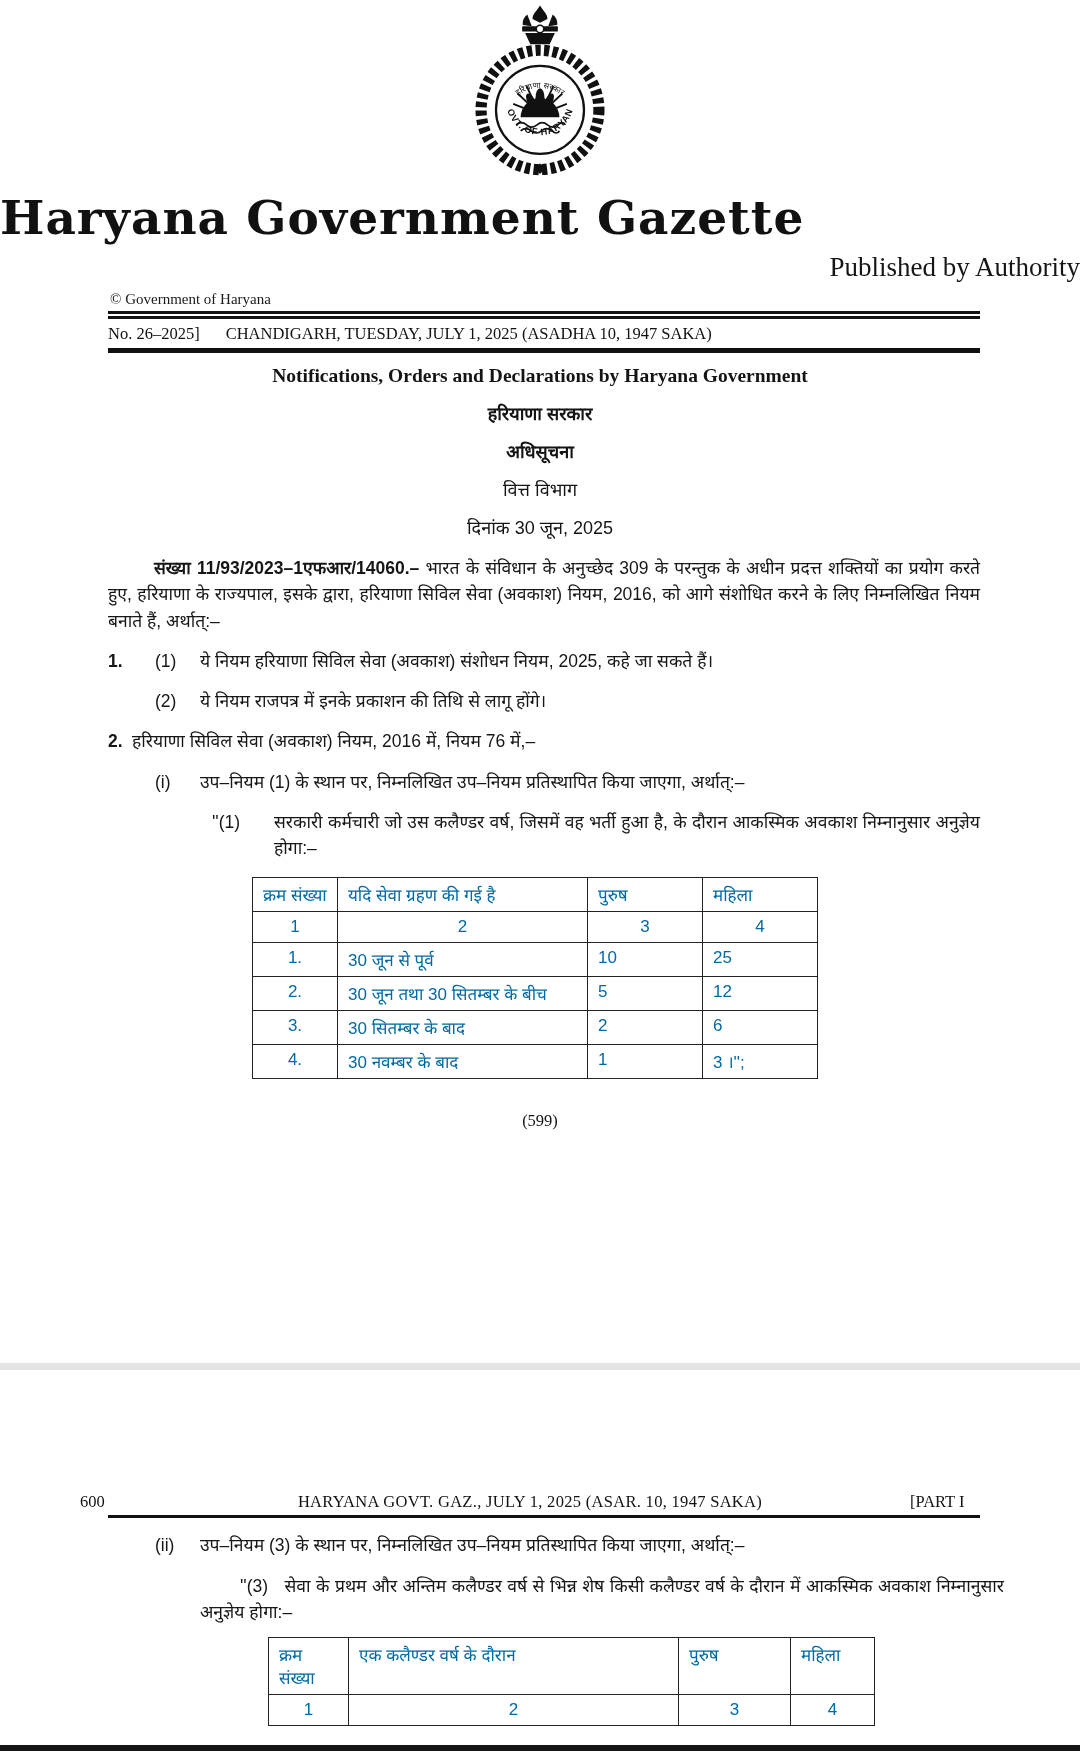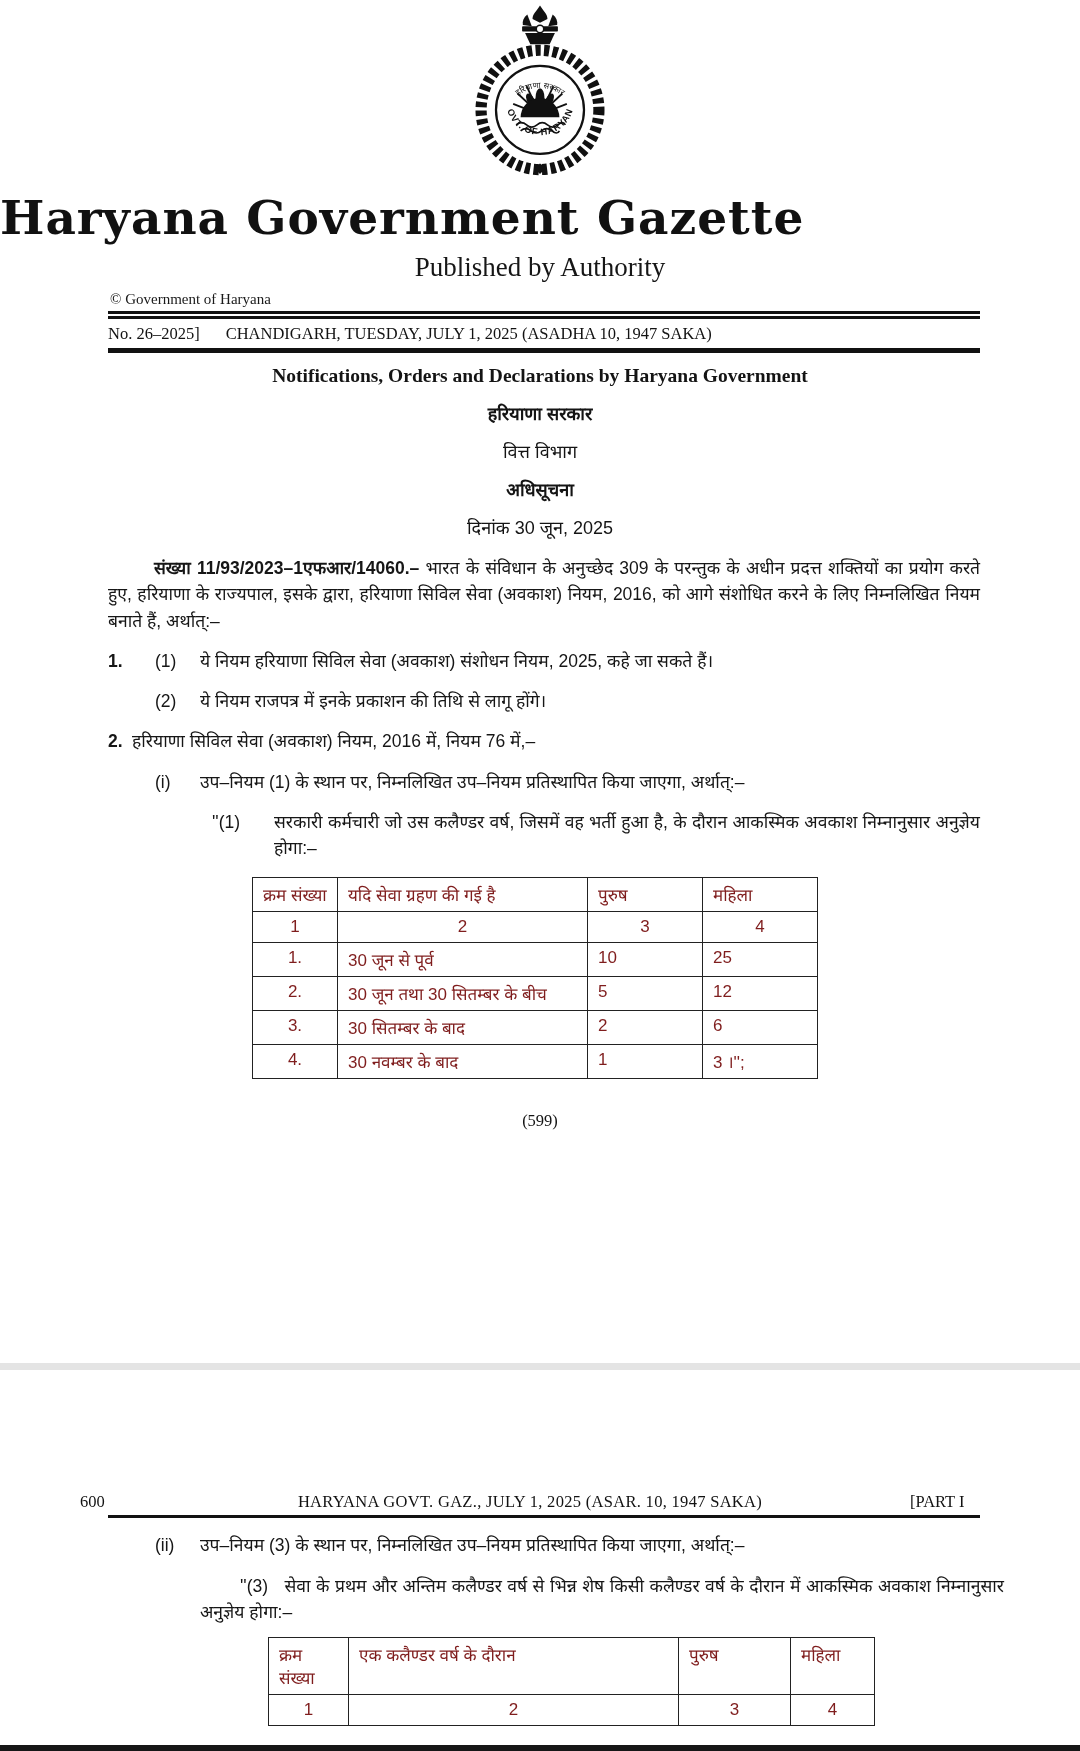--- a/index.html
+++ b/index.html
@@ -7,21 +7,21 @@
   body { font-family:"Liberation Serif","DejaVu Serif",serif; color:#141414; }
   .doc { position:relative; width:1080px; height:1751px; background:#fff; overflow:hidden; }
 
   
   .emblem-wrap { text-align:center; padding-top:4px; }
   .emblem-wrap svg { display:inline-block; }
   .masthead-title {
     text-align:left; font-family:"DejaVu Serif","Liberation Serif",serif;
     font-weight:bold; font-size:47px; letter-spacing:1px; margin-top:6px; color:#111;
   }
-  .masthead-sub { text-align:center; font-size:27px; margin-top:7px; color:#161616; }
+  .masthead-sub { text-align:right; font-size:27px; margin-top:7px; color:#161616; }
   .copyright { font-size:15px; margin:8px 8px 3px 110px; color:#191919; }
   .rule-double { margin:0 100px 0 108px; height:8px; border-top:3px solid #111; border-bottom:3px solid #111; }
   .issue-line { display:flex; gap:26px; margin:5px 0 4px 108px; font-size:16.5px; color:#121212; }
   .rule-thick { margin:0 100px 0 108px; height:5px; background:#111; }
   .part-heading { text-align:center; font-weight:bold; font-size:20px; margin-top:13px; letter-spacing:.5px; }
   .part-subheading { text-align:center; font-weight:bold; font-size:19.5px; margin-top:12px; }
 
   .center-hi { text-align:center; font-size:18px; margin-top:14px; font-family:"Liberation Sans","DejaVu Sans",sans-serif; }
   .center-hi.bold { font-weight:bold; }
 
@@ -35,21 +35,21 @@
   .c-num2 { flex:0 0 24px; font-weight:bold; }
   .c-sub  { flex:0 0 45px; }
   .c-text { flex:1; text-align:justify; }
   .c-indent { flex:0 0 47px; }
 
   .q-row { display:flex; margin:14px 100px 0 212px; align-items:flex-start; }
   .q-marker { flex:0 0 62px; }
   .q-text { flex:1; text-align:justify; }
 
   
-  table { border-collapse:collapse; font-family:"Liberation Sans","DejaVu Sans",sans-serif; font-size:17px; color:#7f1d1d; }
+  table { border-collapse:collapse; font-family:"Liberation Sans","DejaVu Sans",sans-serif; font-size:17px; color:#0369a1; }
   td, th { border:1.6px solid #222; padding:5px 10px; text-align:left; font-weight:normal; vertical-align:top; }
   .t1 { margin:16px 0 0 252px; }
   .t1 .col-sn { width:85px; }  .t1 .col-d { width:250px; } .t1 .col-m { width:115px; } .t1 .col-f { width:115px; }
   .t2 { margin:12px 0 0 268px; }
   .t2 .col-sn { width:80px; }  .t2 .col-d { width:330px; } .t2 .col-m { width:112px; } .t2 .col-f { width:84px; }
   .num-cell { text-align:center; }
   .sn-cell { text-align:center; }
 
   .pageno { text-align:center; font-size:16.5px; margin-top:32px; font-family:"Liberation Serif",serif; }
 
@@ -131,22 +131,22 @@
 
     <div class="issue-line">
       <span>No. 26–2025]</span>
       <span>CHANDIGARH, TUESDAY, JULY 1, 2025 (ASADHA 10, 1947 SAKA)</span>
     </div>
     <div class="rule-thick"></div>
 
     <div class="part-subheading">Notifications, Orders and Declarations by Haryana Government</div>
 
     <div class="center-hi bold">हरियाणा सरकार</div>
+    <div class="center-hi bold">अधिसूचना</div>
     <div class="center-hi">वित्त विभाग</div>
-    <div class="center-hi bold">अधिसूचना</div>
     <div class="center-hi">दिनांक 30 जून, 2025</div>
 
     <p class="intro hi"><span class="bold">संख्या 11/93/2023–1एफआर/14060.–</span><span> भारत के संविधान के अनुच्छेद 309 के परन्तुक के अधीन प्रदत्त शक्तियों का प्रयोग करते हुए, हरियाणा के राज्यपाल, इसके द्वारा, हरियाणा सिविल सेवा (अवकाश) नियम, 2016, को आगे संशोधित करने के लिए निम्नलिखित नियम बनाते हैं, अर्थात्:–</span></p>
 
     <div class="c-row hi">
       <span class="c-num">1.</span>
       <span class="c-sub">(1)</span>
       <span class="c-text">ये नियम हरियाणा सिविल सेवा (अवकाश) संशोधन नियम, 2025, कहे जा सकते हैं।</span>
     </div>
     <div class="c-row hi">

